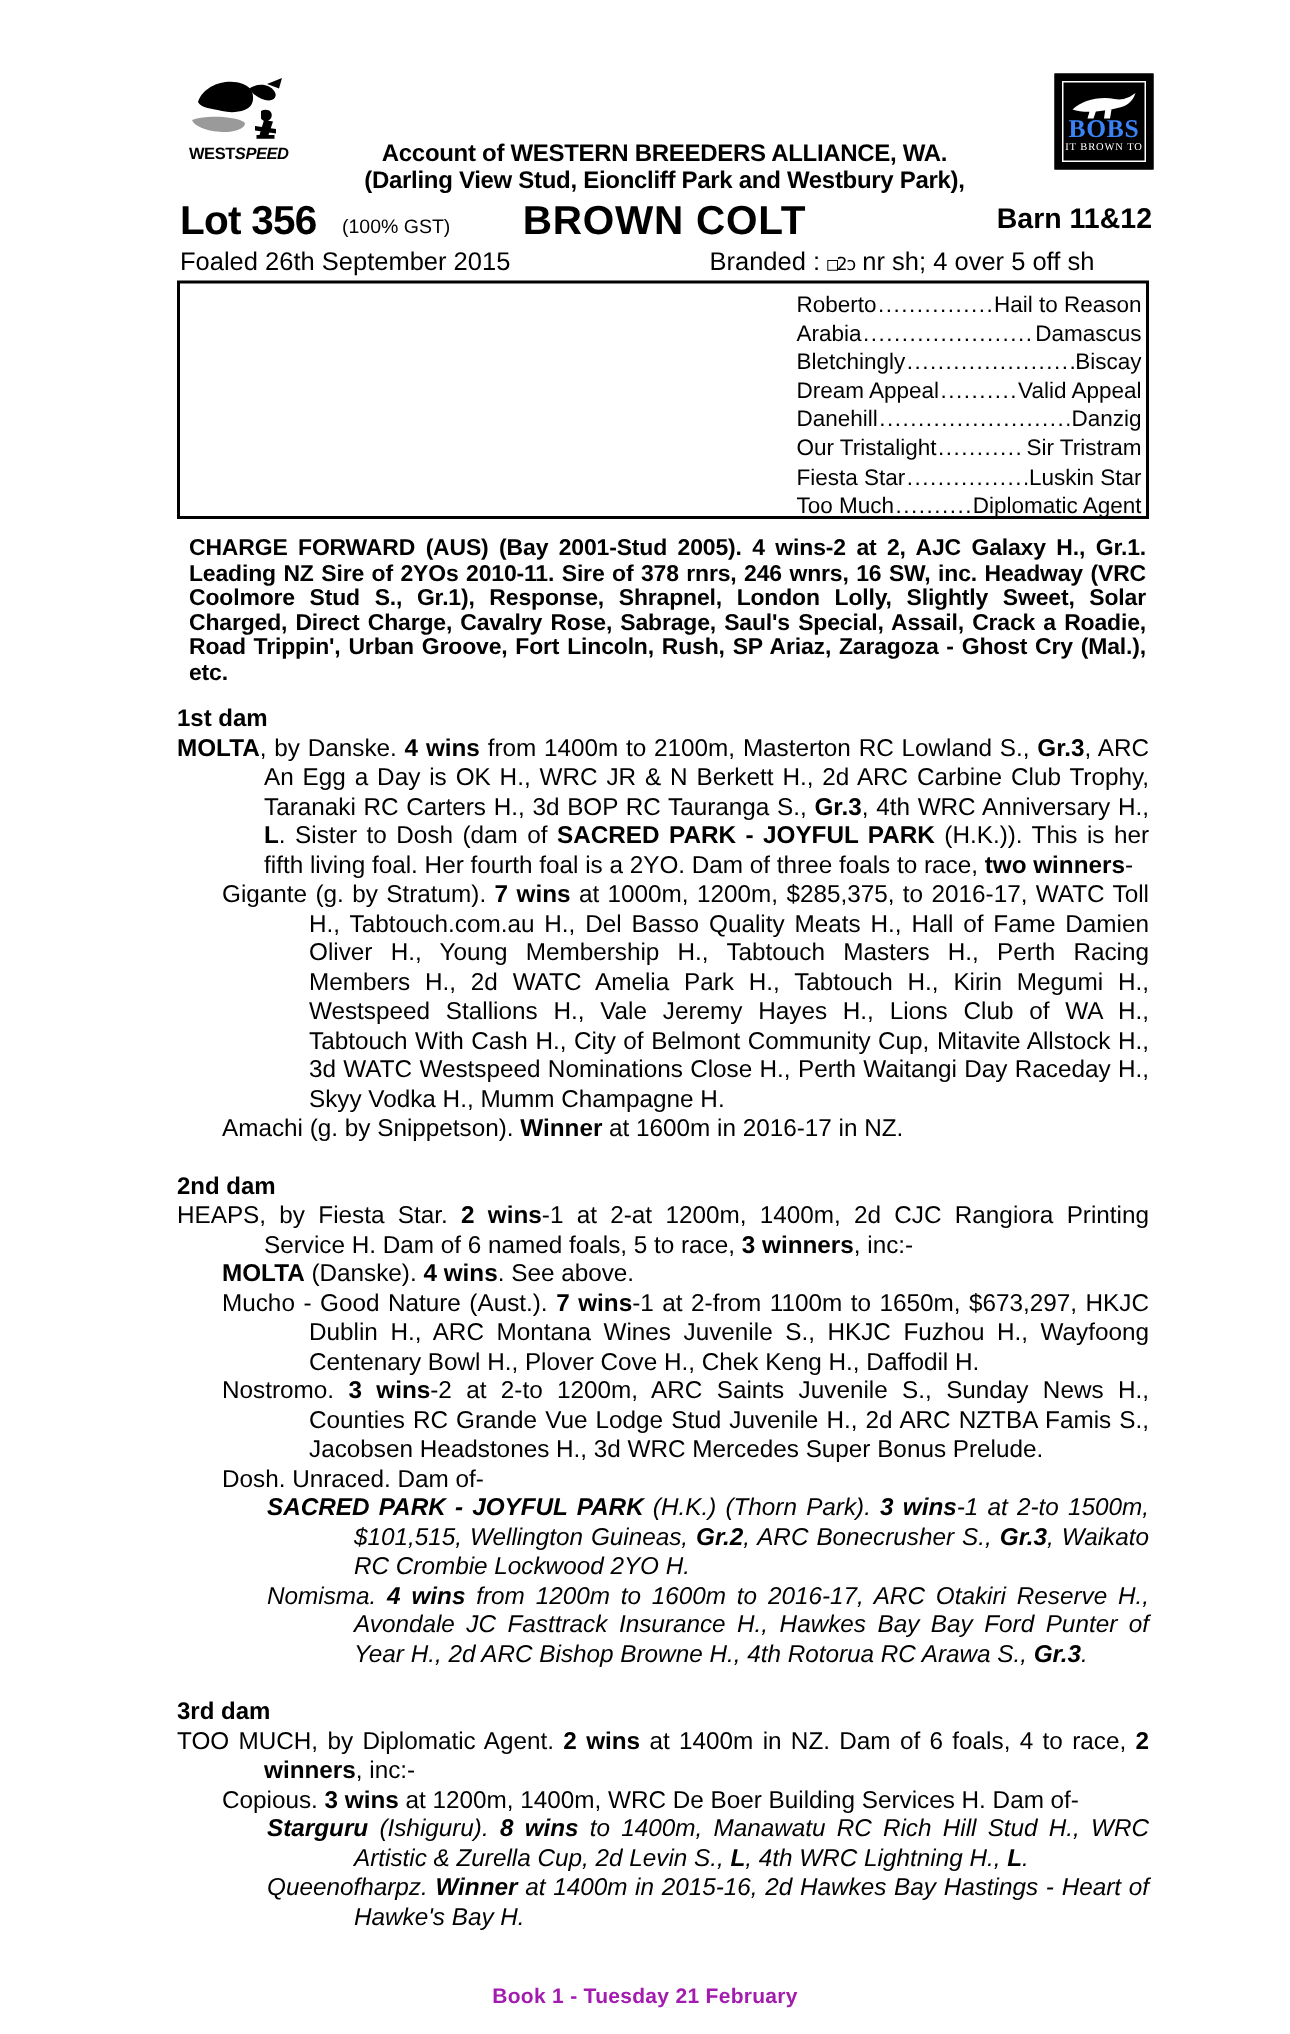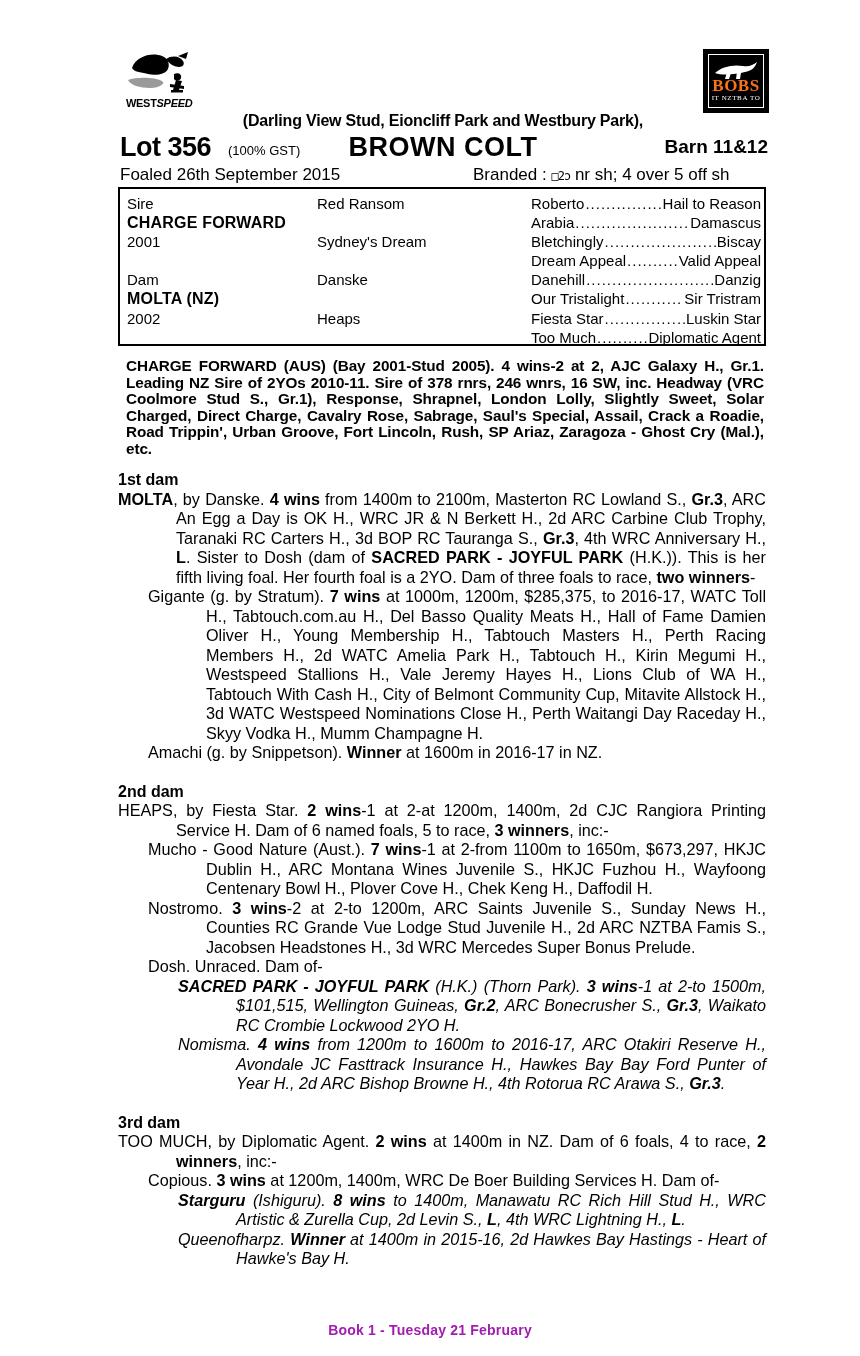--- a/index.html
+++ b/index.html
@@ -63,21 +63,21 @@
     position:absolute;
     left:4px; top:4px; right:4px; bottom:4px;
     border:1px solid #fff;
   }
   .bobs-word {
     position: absolute;
     left: 0;
     right: 0;
     top: 27px;
     text-align: center;
-    color: #f97316;
+    color: #3b82f6;
     font-family: "Liberation Serif", serif;
     font-size: 17px;
     font-weight: bold;
     letter-spacing: 0.5px;
     line-height: 1;
   }
   .bobs-sub {
     position: absolute;
     left: 0;
     right: 0;
@@ -284,58 +284,39 @@
     </div>
 
     <div class="bobs-logo">
       <div class="bobs-inner"></div>
       <svg class="bobs-horse" width="46" height="22" viewBox="0 0 46 22" xmlns="http://www.w3.org/2000/svg">
         <path d="M2 13 C8 7, 20 4, 30 6 C36 7, 40 5, 44 2 C42 8, 38 11, 32 12 C24 14, 10 16, 2 13 Z" fill="#fff"></path>
         <path d="M14 12 L12 19 L16 19 L18 13 Z" fill="#fff"></path>
         <path d="M24 12 L23 19 L27 19 L28 13 Z" fill="#fff"></path>
       </svg>
       <div class="bobs-word">BOBS</div>
-      <div class="bobs-sub">IT NZTBA TO</div>
+      <div class="bobs-sub">IT BROWN TO</div>
     </div>
 
+    <div class="acct-line1">Account of WESTERN BREEDERS ALLIANCE, WA.</div>
     <div class="acct-line2">(Darling View Stud, Eioncliff Park and Westbury Park),</div>
 
     <div class="lotrow">
       <span class="lot-no">Lot 356</span>
       <span class="lot-gst">(100% GST)</span>
       <span class="colour-sex">BROWN COLT</span>
       <span class="barn">Barn 11&amp;12</span>
     </div>
 
     <div class="foaled">Foaled 26th September 2015</div>
     <div class="branded"><span>Branded :</span> <span class="brand-sym">□2ɔ</span> <span>nr sh; 4 over 5 off sh</span></div>
   </div>
 
   <div class="ped">
-    <div class="ped-col-a">
-      <div class="ped-row">Sire</div>
-      <div class="ped-row bold">CHARGE FORWARD</div>
-      <div class="ped-row">2001</div>
-      <div class="ped-row">&nbsp;</div>
-      <div class="ped-row">Dam</div>
-      <div class="ped-row bold">MOLTA (NZ)</div>
-      <div class="ped-row">2002</div>
-      <div class="ped-row">&nbsp;</div>
-    </div>
-
-    <div class="ped-col-b">
-      <div class="ped-row">Red Ransom</div>
-      <div class="ped-row">&nbsp;</div>
-      <div class="ped-row">Sydney's Dream</div>
-      <div class="ped-row">&nbsp;</div>
-      <div class="ped-row">Danske</div>
-      <div class="ped-row">&nbsp;</div>
-      <div class="ped-row">Heaps</div>
-      <div class="ped-row">&nbsp;</div>
-    </div>
+
 
     <div class="ped-col-c">
       <div class="dotline">
           <span class="l">Roberto</span>
           <span class="dots">.................................................</span>
           <span class="r">Hail to Reason</span>
         </div>
       <div class="dotline">
           <span class="l">Arabia</span>
           <span class="dots">.................................................</span>
@@ -380,20 +361,21 @@
 
     <div class="dam-head">1st dam</div>
     <p class="e0"><b>MOLTA</b>, by Danske. <b>4 wins</b> from 1400m to 2100m, Masterton RC Lowland S., <b>Gr.3</b>, ARC An Egg a Day is OK H., WRC JR &amp; N Berkett H., 2d ARC Carbine Club Trophy, Taranaki RC Carters H., 3d BOP RC Tauranga S., <b>Gr.3</b>, 4th WRC Anniversary H., <b>L</b>. Sister to Dosh (dam of <b>SACRED PARK - JOYFUL PARK</b> (H.K.)). This is her fifth living foal. Her fourth foal is a 2YO. Dam of three foals to race, <b>two winners</b>-</p>
     <p class="e-sub">Gigante (g. by Stratum). <b>7 wins</b> at 1000m, 1200m, $285,375, to 2016-17, WATC Toll H., Tabtouch.com.au H., Del Basso Quality Meats H., Hall of Fame Damien Oliver H., Young Membership H., Tabtouch Masters H., Perth Racing Members H., 2d WATC Amelia Park H., Tabtouch H., Kirin Megumi H., Westspeed Stallions H., Vale Jeremy Hayes H., Lions Club of WA H., Tabtouch With Cash H., City of Belmont Community Cup, Mitavite Allstock H., 3d WATC Westspeed Nominations Close H., Perth Waitangi Day Raceday H., Skyy Vodka H., Mumm Champagne H.</p>
     <p class="e-sub nojust">Amachi (g. by Snippetson). <b>Winner</b> at 1600m in 2016-17 in NZ.</p>
 
     <div class="gap"></div>
 
     <div class="dam-head">2nd dam</div>
     <p class="e0">HEAPS, by Fiesta Star. <b>2 wins</b>-1 at 2-at 1200m, 1400m, 2d CJC Rangiora Printing Service H. Dam of 6 named foals, 5 to race, <b>3 winners</b>, inc:-</p>
+    <p class="e-sub nojust"><b>MOLTA</b> (Danske). <b>4 wins</b>. See above.</p>
     <p class="e-sub">Mucho - Good Nature (Aust.). <b>7 wins</b>-1 at 2-from 1100m to 1650m, $673,297, HKJC Dublin H., ARC Montana Wines Juvenile S., HKJC Fuzhou H., Wayfoong Centenary Bowl H., Plover Cove H., Chek Keng H., Daffodil H.</p>
     <p class="e-sub">Nostromo. <b>3 wins</b>-2 at 2-to 1200m, ARC Saints Juvenile S., Sunday News H., Counties RC Grande Vue Lodge Stud Juvenile H., 2d ARC NZTBA Famis S., Jacobsen Headstones H., 3d WRC Mercedes Super Bonus Prelude.</p>
     <p class="e-sub nojust">Dosh. Unraced. Dam of-</p>
     <p class="e-sub2"><b>SACRED PARK - JOYFUL PARK</b> (H.K.) (Thorn Park). <b>3 wins</b>-1 at 2-to 1500m, $101,515, Wellington Guineas, <b>Gr.2</b>, ARC Bonecrusher S., <b>Gr.3</b>, Waikato RC Crombie Lockwood 2YO H.</p>
     <p class="e-sub2">Nomisma. <b>4 wins</b> from 1200m to 1600m to 2016-17, ARC Otakiri Reserve H., Avondale JC Fasttrack Insurance H., Hawkes Bay Bay Ford Punter of Year H., 2d ARC Bishop Browne H., 4th Rotorua RC Arawa S., <b>Gr.3</b>.</p>
 
     <div class="gap"></div>
 
     <div class="dam-head">3rd dam</div>
     <p class="e0">TOO MUCH, by Diplomatic Agent. <b>2 wins</b> at 1400m in NZ. Dam of 6 foals, 4 to race, <b>2 winners</b>, inc:-</p>

